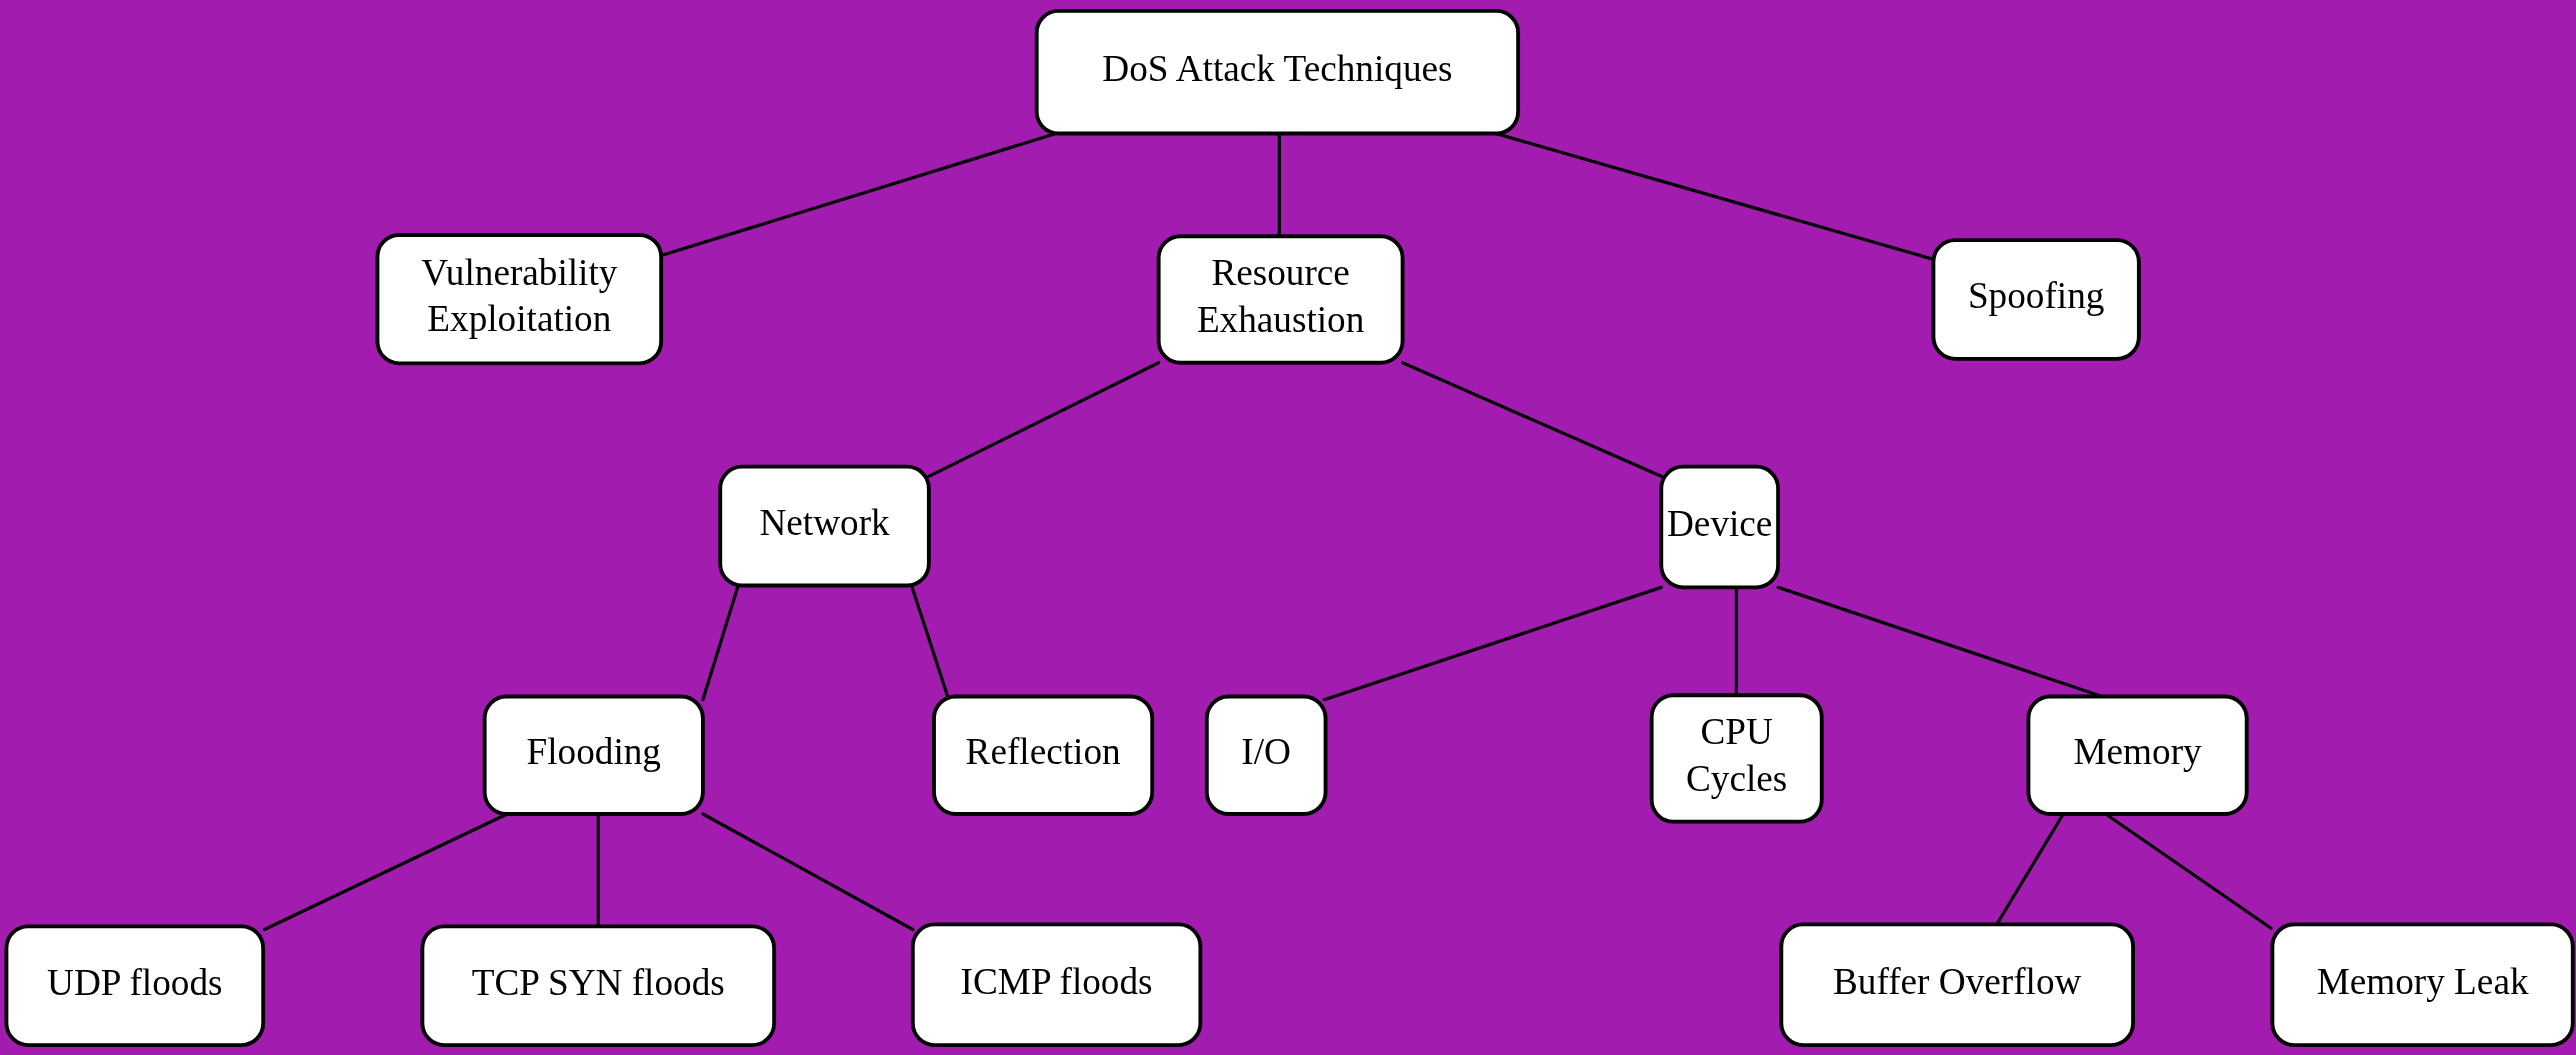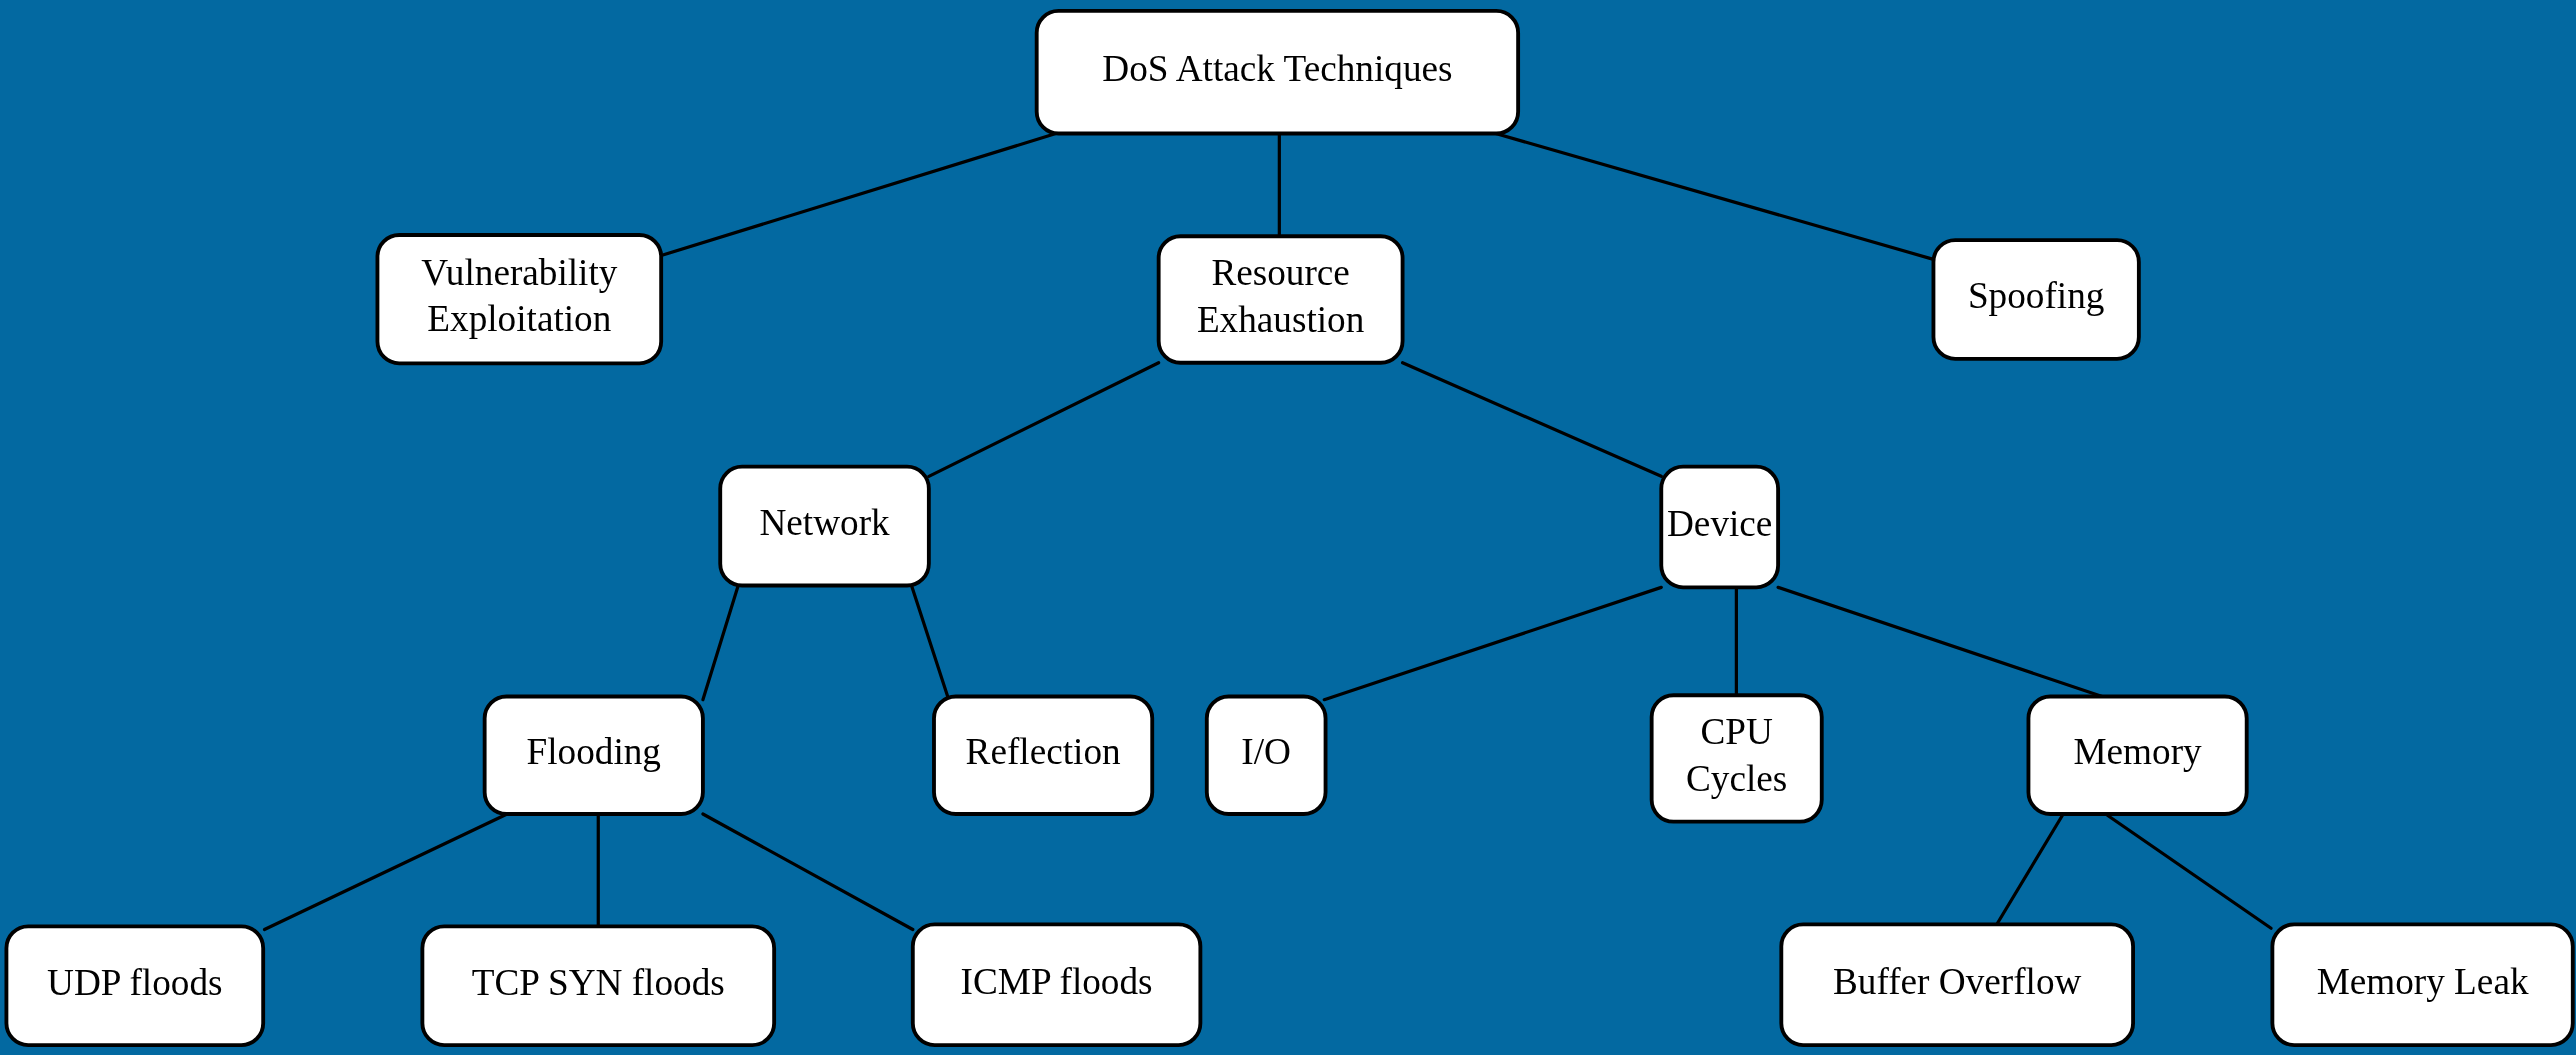--- a/index.html
+++ b/index.html
@@ -4,21 +4,21 @@
 <style>
   html, body {
     margin: 0;
     padding: 0;
     background: #ffffff;
   }
   #diagram-root {
     position: relative;
     width: 2576px;
     height: 1056px;
-    background: #0369a1;
+    background: #a21caf;
     overflow: hidden;
     font-family: "Liberation Serif", "DejaVu Serif", serif;
   }
   #tree-svg {
     position: absolute;
     left: 0;
     top: 0;
     width: 2576px;
     height: 1056px;
     display: block;

